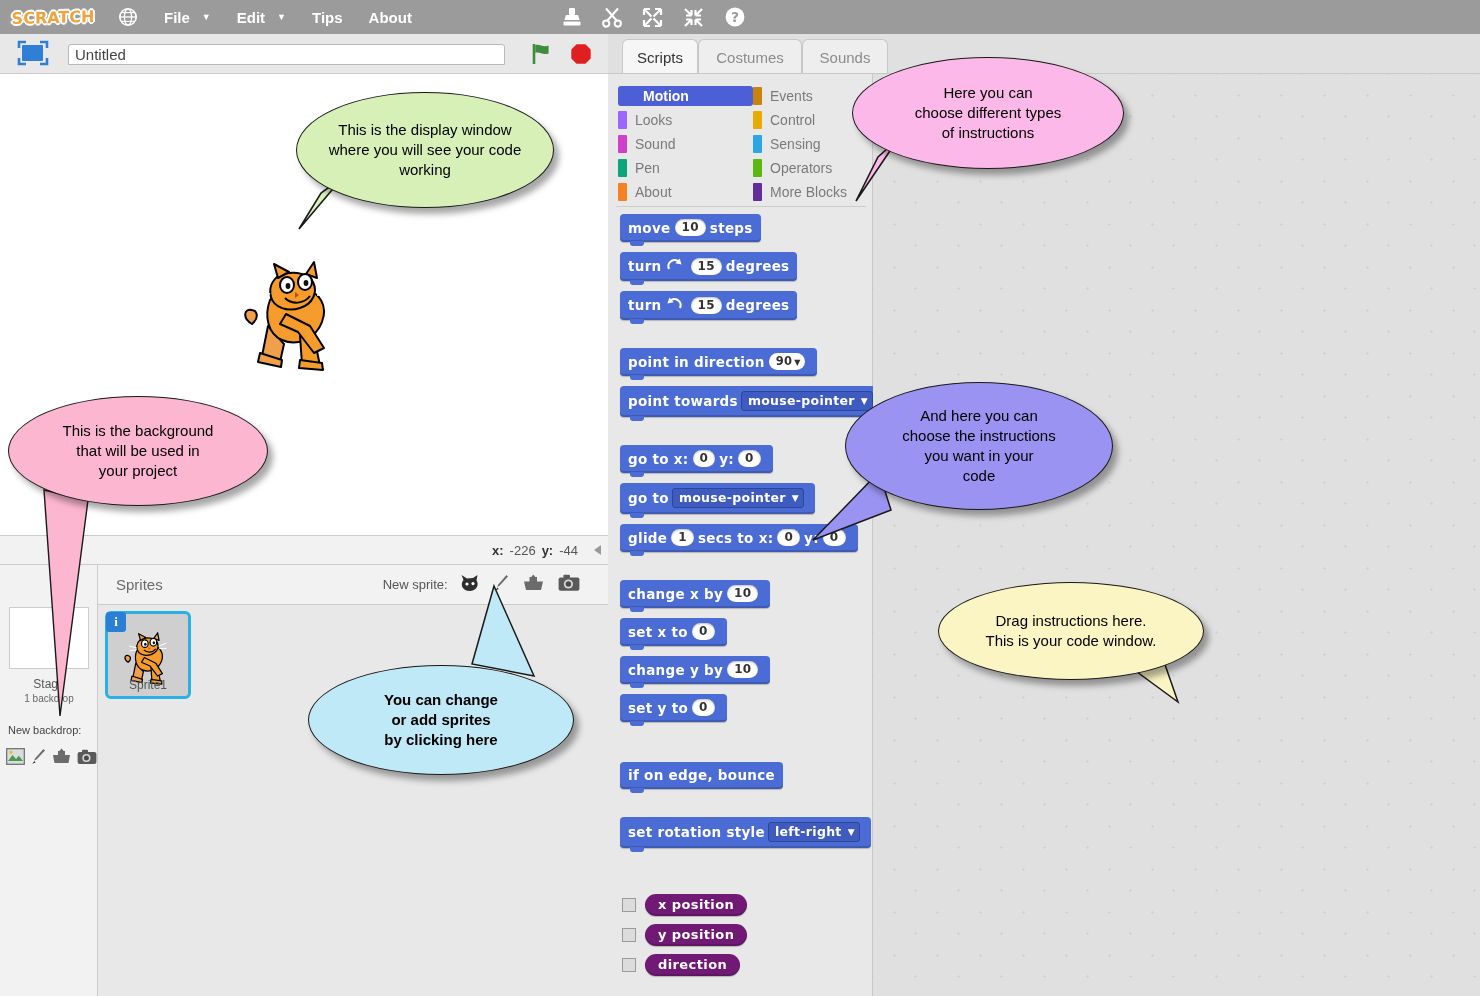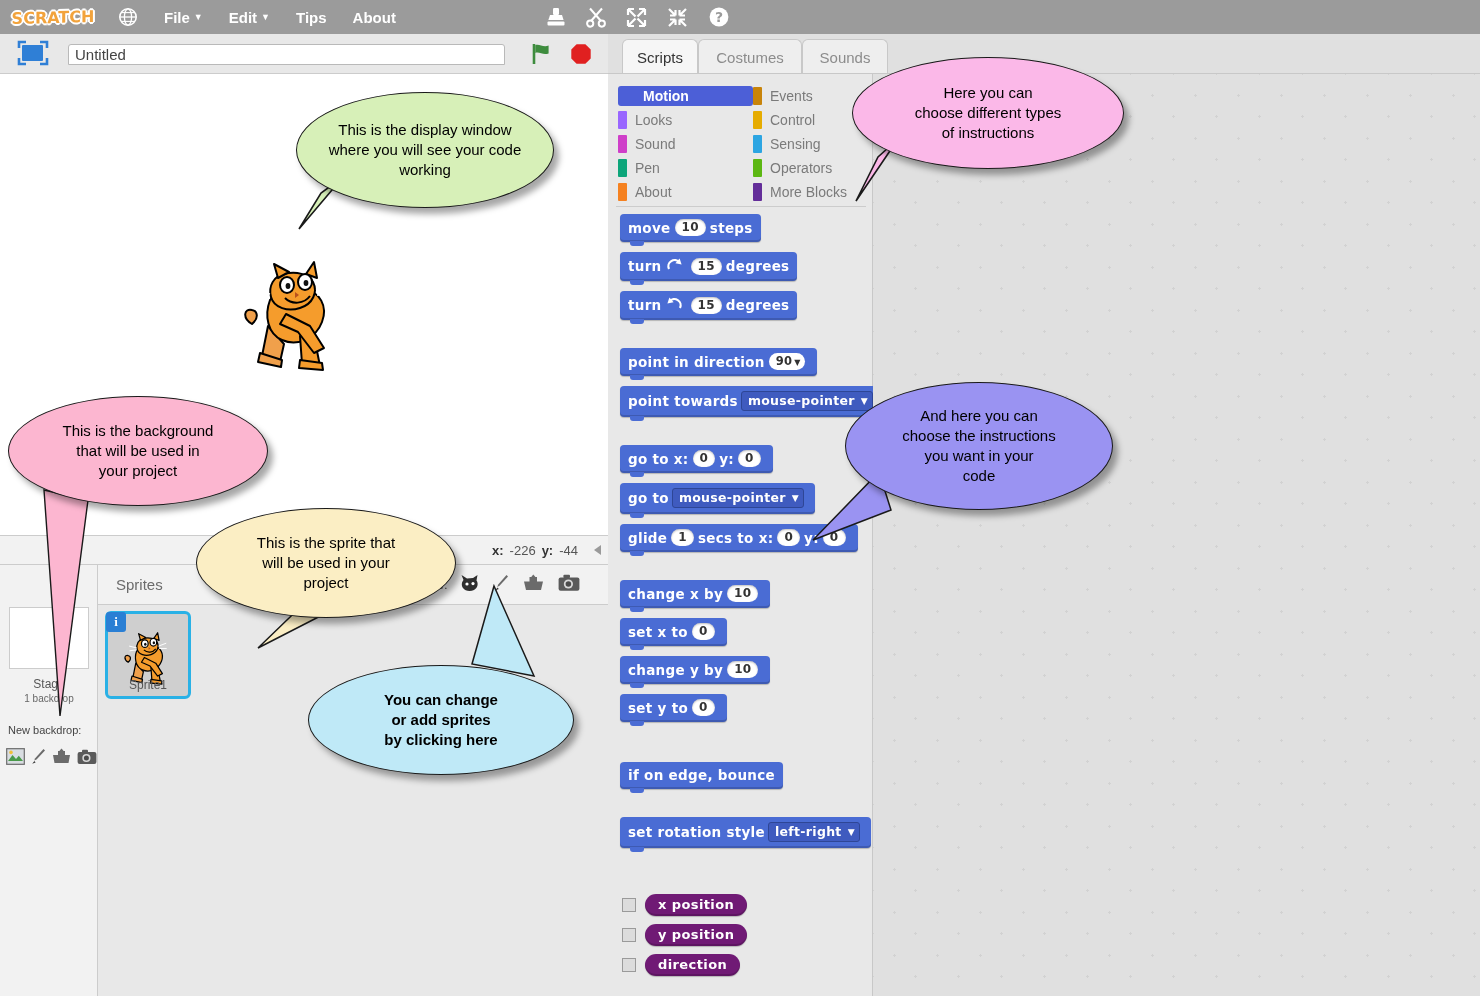--- a/index.html
+++ b/index.html
@@ -24,21 +24,21 @@
     font-weight:bold; font-size:16px; color:#f2a33c;
     letter-spacing:0px;
     font-family:"DejaVu Sans", sans-serif;
     text-shadow: -1px -1px 0 #fff, 1px -1px 0 #fff, -1px 1px 0 #fff, 1px 1px 0 #fff,
                   0 -2px 0 #fff, 0 2px 0 #fff, -2px 0 0 #fff, 2px 0 0 #fff;
     transform: skewY(-1.5deg);
   }
   .globe-icon { margin-left:22px; width:20px; height:20px; }
   .menu-item {
     color:#fff; font-size:15px; font-weight:bold; margin-left:26px;
-    display:flex; align-items:center; gap:4px; cursor:default;
+    display:flex; align-items:center; gap:12px; cursor:default;
   }
   .caret { font-size:9px; line-height:1; }
   .tool-icons { display:flex; align-items:center; gap:20px; margin-left:150px; }
   .tool-icons svg { display:block; }
 
   
   .stage-header {
     position:absolute; left:0; top:34px; width:608px; height:40px;
     background:#e8e8e8; border-bottom:1px solid #ccc;
     display:flex; align-items:center;
@@ -776,51 +776,50 @@
     </div>
     <div class="bubble bub-pink" style="width:260px; height:110px;">
       <div>
         <div>This is the background</div>
         <div>that will be used in</div>
         <div>your project</div>
       </div>
     </div>
   </div>
 
-  <div class="callout z-top" style="left:196px; top:508px; width:260px; height:110px;">
-    <div class="tail" style="left:62px; top:82px;">
-      <svg width="90" height="70" viewBox="0 0 90 70">
-        <path d="M60 0 L78 18 L0 58 Z" fill="#fbeec4" stroke="#1a1a1a" stroke-width="1.5"></path>
-      </svg>
-    </div>
-    <div class="bubble bub-yellow" style="width:260px; height:110px;">
-      <div>
-        <div>This is the sprite that</div>
-        <div>will be used in your</div>
-        <div>project</div>
-      </div>
-    </div>
-  </div>
 
   <div class="callout z-top" style="left:845px; top:382px; width:268px; height:128px;">
     <div class="tail" style="left:-32px; top:84px;">
       <svg width="110" height="90" viewBox="0 0 110 90">
         <path d="M66 6 L78 44 L0 74 Z" fill="#9a93f2" stroke="#1a1a1a" stroke-width="1.5"></path>
       </svg>
     </div>
     <div class="bubble bub-purple" style="width:268px; height:128px;">
       <div>
         <div>And here you can</div>
         <div>choose the instructions</div>
         <div>you want in your</div>
         <div>code</div>
       </div>
     </div>
   </div>
 
+  <div class="callout z-top" style="left:938px; top:582px; width:266px; height:98px;">
+    <div class="tail" style="left:180px; top:72px;">
+      <svg width="90" height="60" viewBox="0 0 90 60">
+        <path d="M0 4 L44 2 L60 48 Z" fill="#fbf5c4" stroke="#1a1a1a" stroke-width="1.5"></path>
+      </svg>
+    </div>
+    <div class="bubble bub-yellow2" style="width:266px; height:98px;">
+      <div>
+        <div>Drag instructions here.</div>
+        <div>This is your code window.</div>
+      </div>
+    </div>
+  </div>
 
   <div class="callout z-top" style="left:308px; top:665px; width:266px; height:110px;font-weight:bold;">
     <div class="tail" style="left:164px; top:-85px;">
       <svg width="110" height="110" viewBox="0 0 110 110">
         <path d="M22 6 L62 96 L0 84 Z" fill="#bfe9f7" stroke="#1a1a1a" stroke-width="1.5"></path>
       </svg>
     </div>
     <div class="bubble bub-blue" style="width:266px; height:110px;">
       <div>
         <div>You can change</div>

